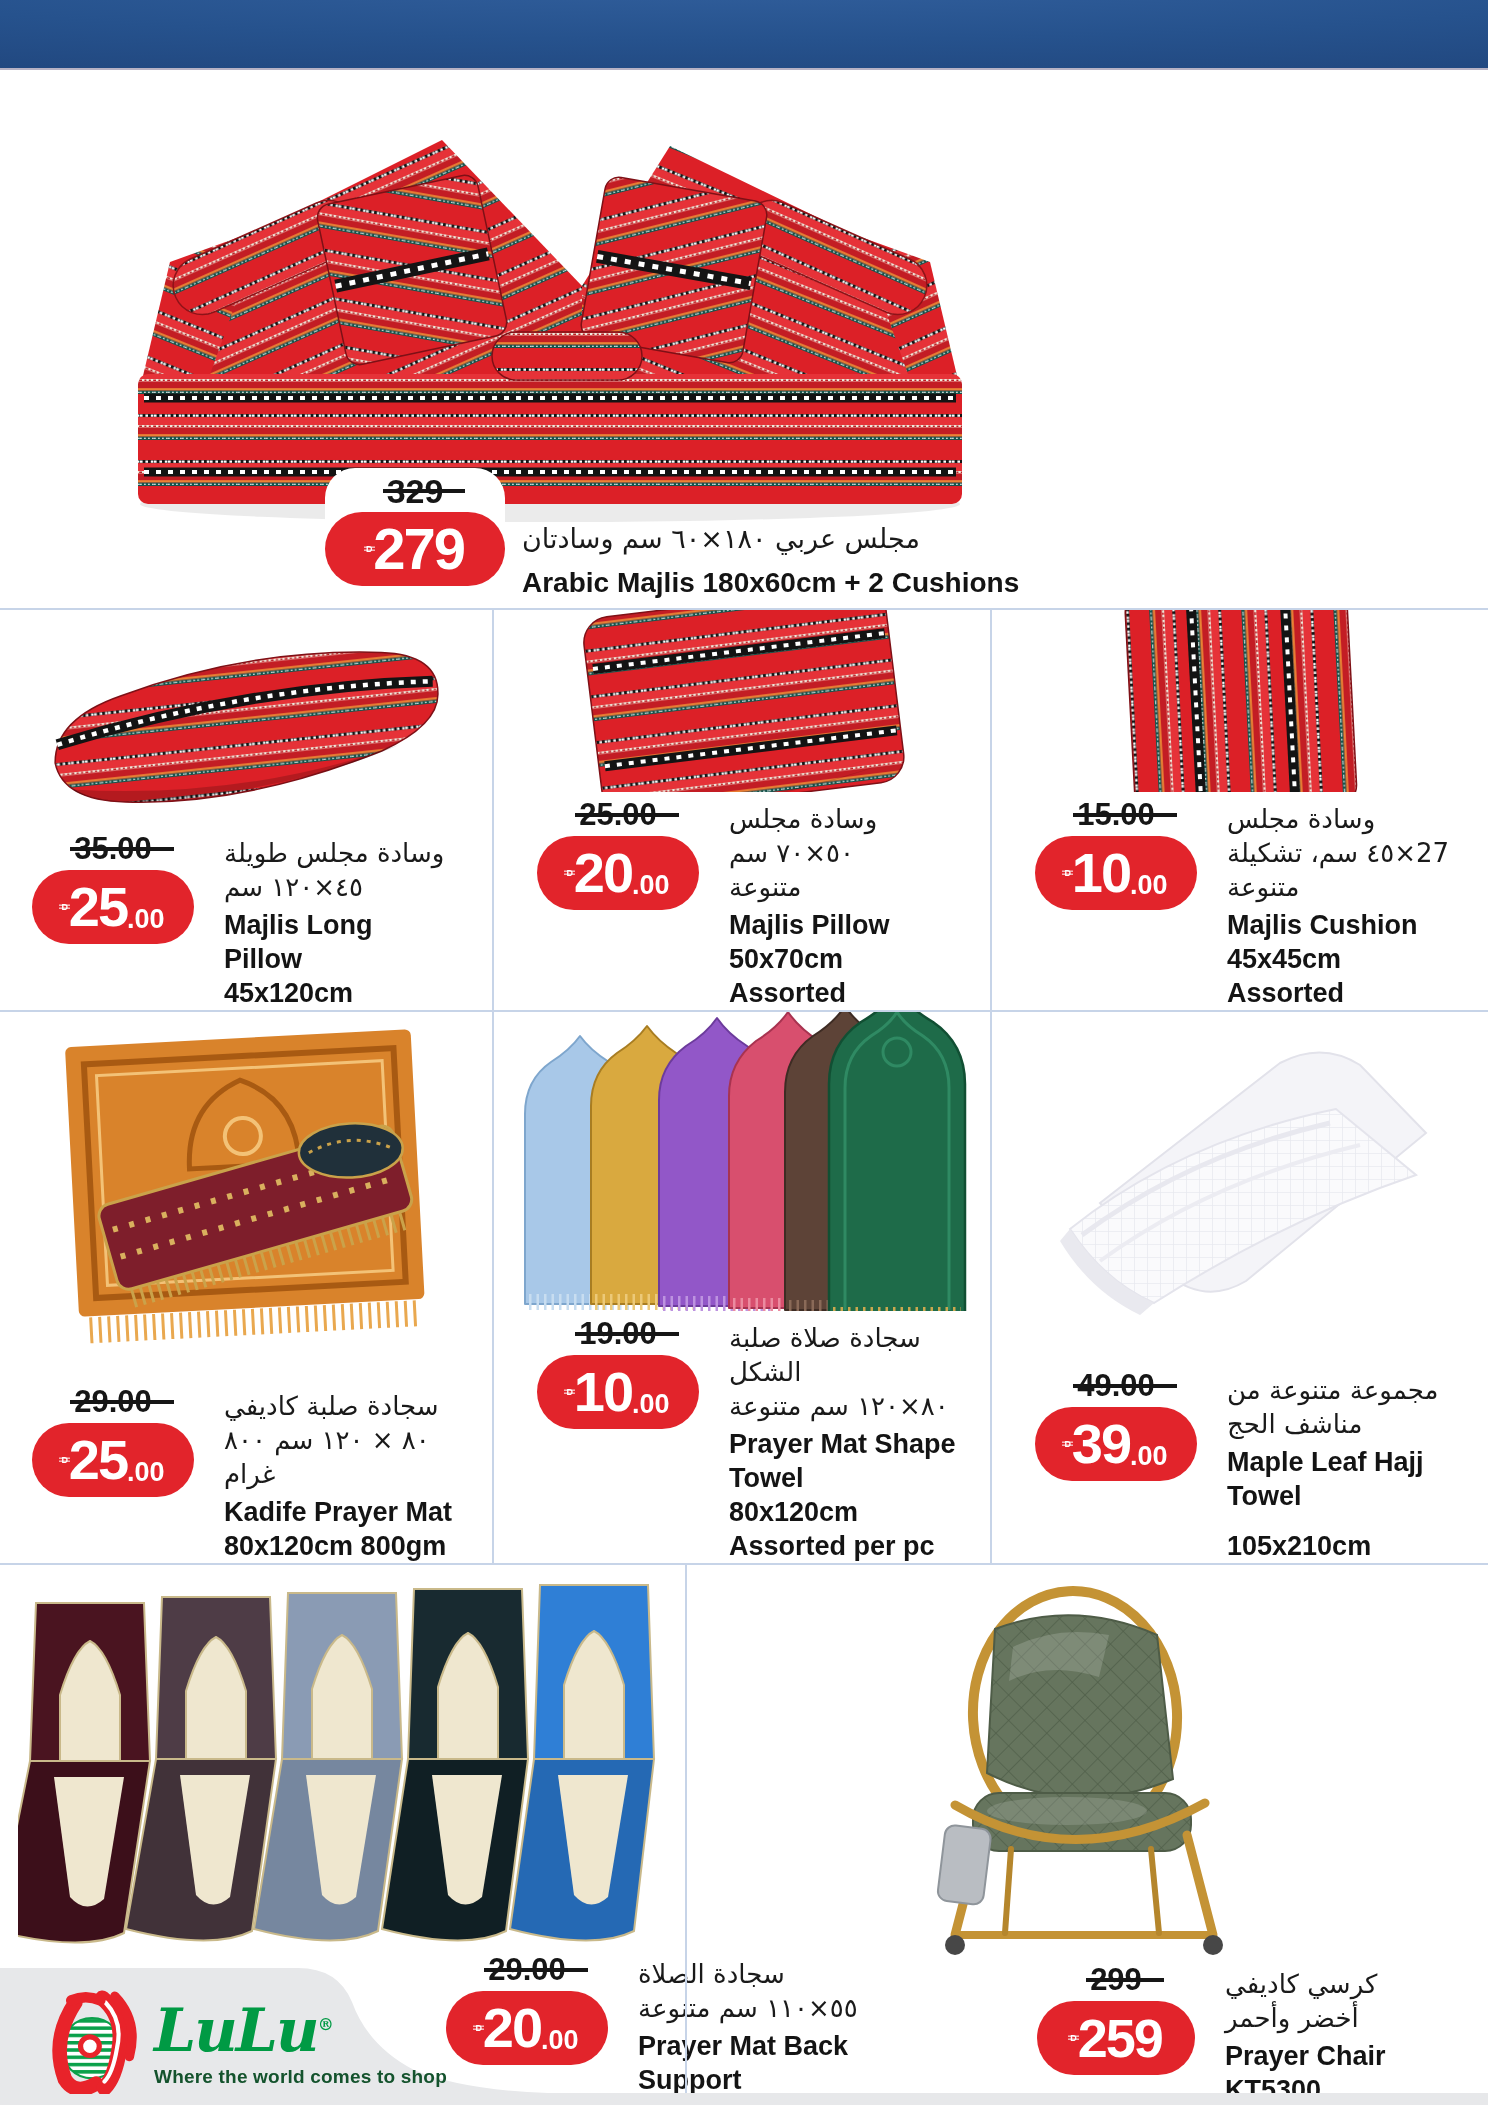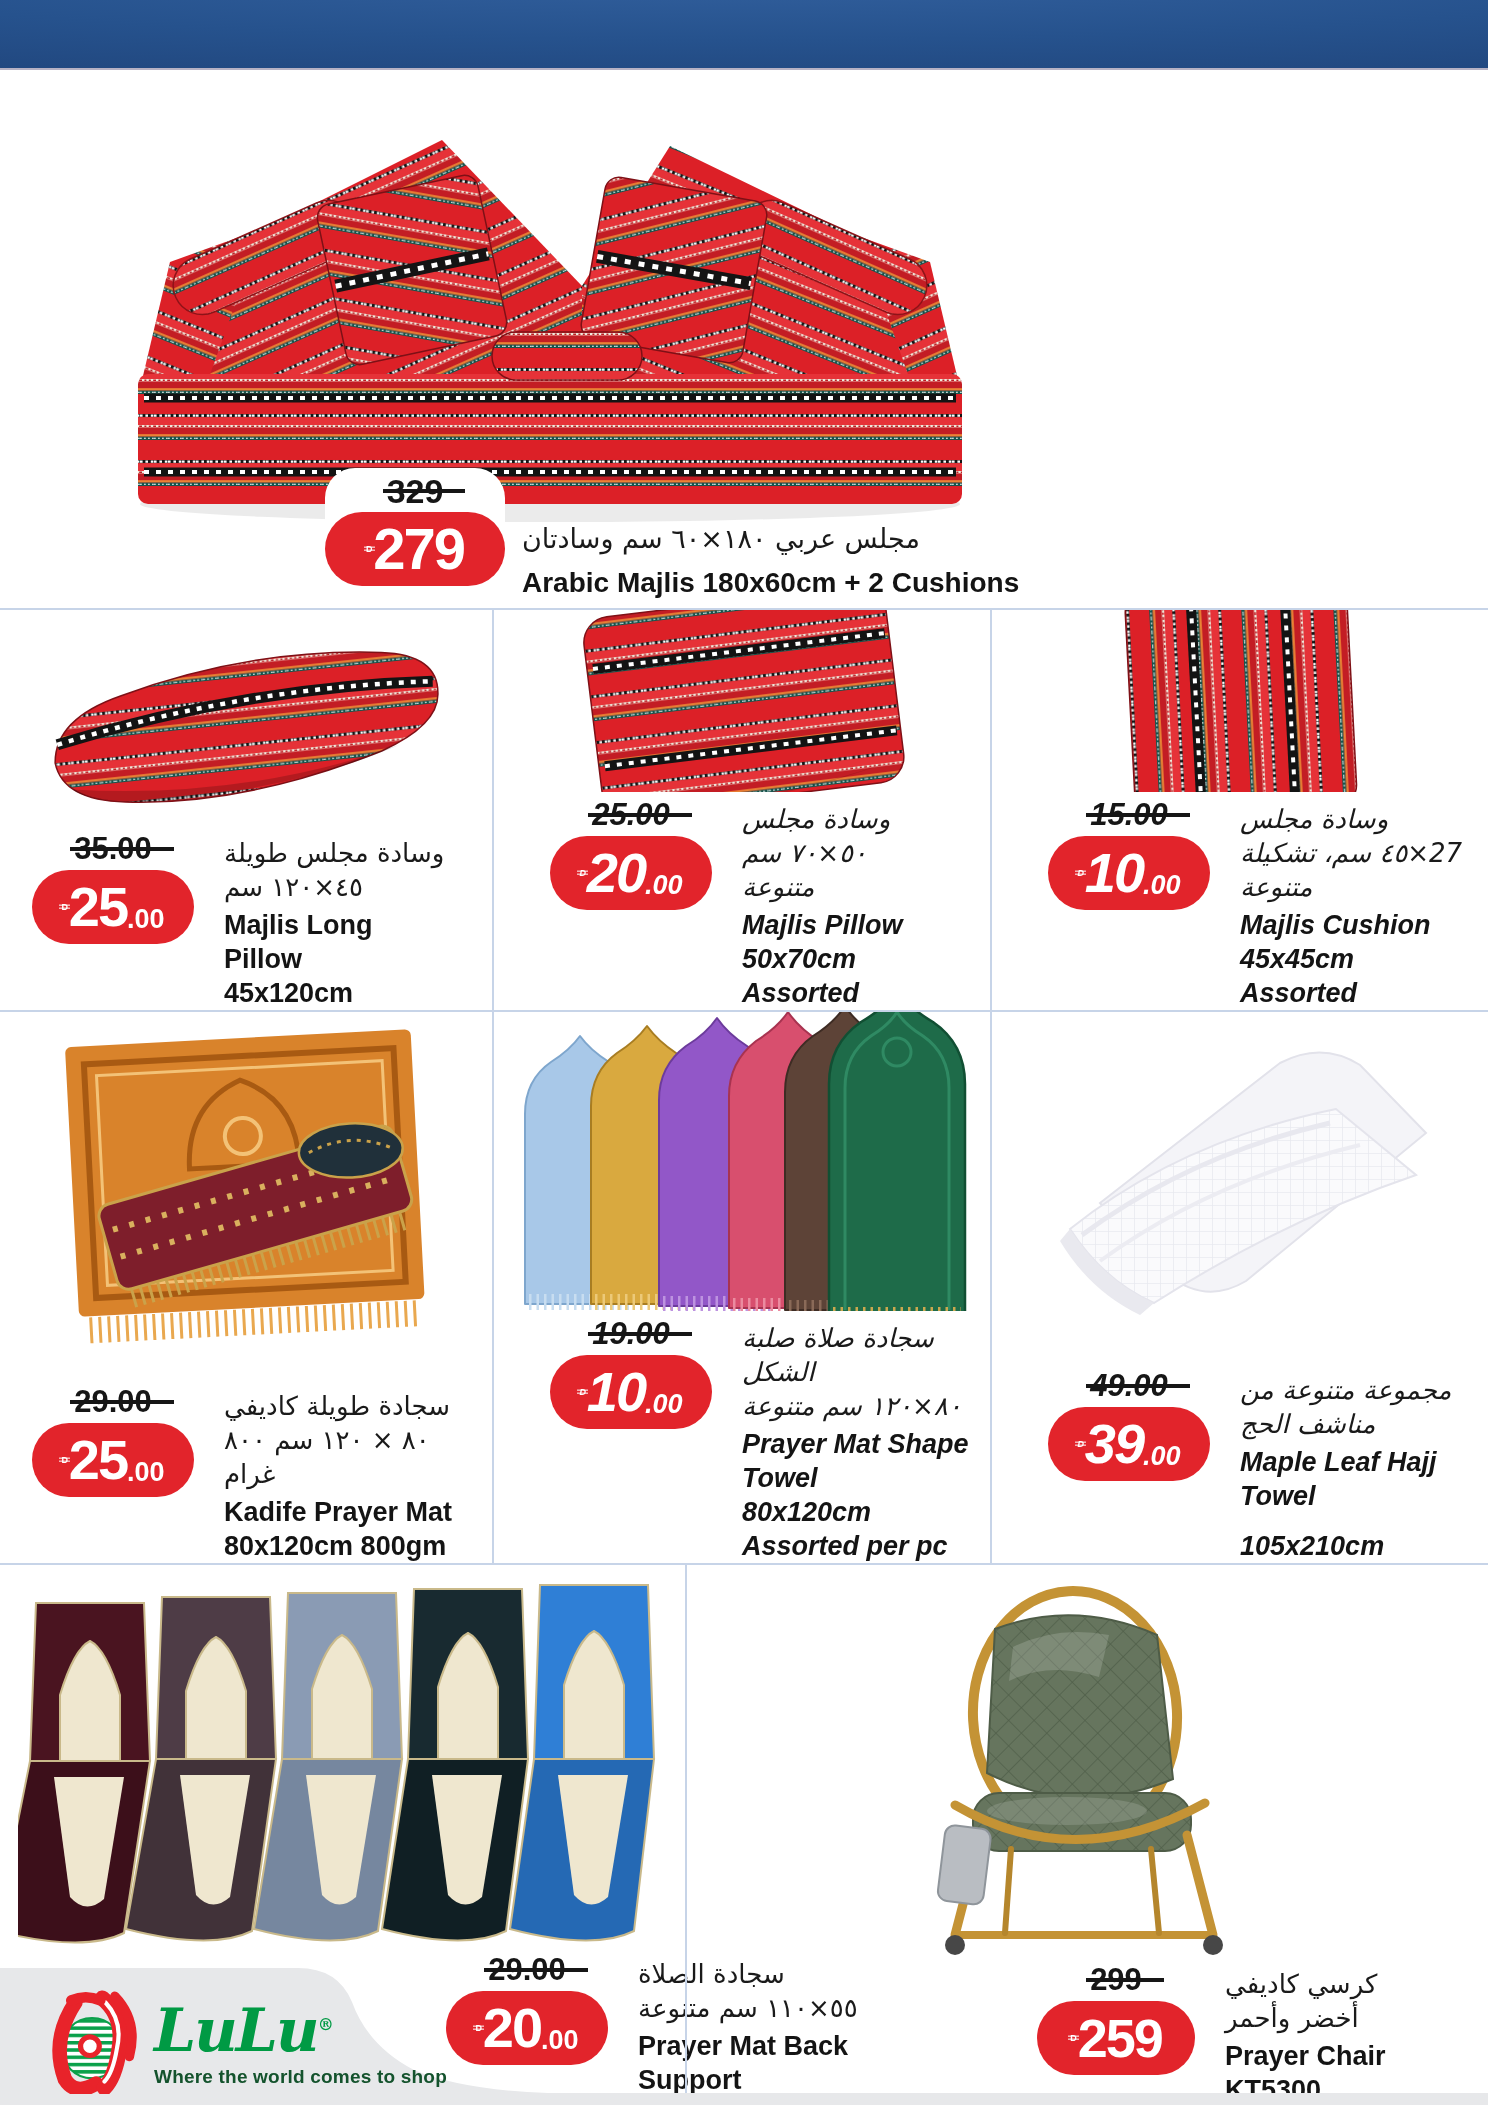--- a/index.html
+++ b/index.html
@@ -37,21 +37,21 @@
   
   .rowg{position:absolute;left:0;width:1488px;display:flex;border-top:2px solid #c7d4e8;background:#fff;}
   .row2{top:608px;height:402px;}
   .row3{top:1010px;height:553px;}
   .cell{position:relative;height:100%;display:flex;flex-direction:column;}
   .c1{width:492px;} .c2{width:498px;border-left:2px solid #c7d4e8;} .c3{width:498px;border-left:2px solid #c7d4e8;}
   .imgarea{display:flex;align-items:center;justify-content:center;overflow:hidden;}
   .row2 .imgarea{height:266px;}
   .row3 .imgarea{height:418px;}
   .pricerow{display:flex;align-items:flex-start;gap:30px;padding-left:32px;}
-  .c2 .pricerow,.c3 .pricerow{padding-left:56px;font-style:italic;}
+  .c2 .pricerow,.c3 .pricerow{padding-left:43px;}
   .pricerow .ptag{width:162px;flex:0 0 162px;}
   .pdesc{padding-top:10px;width:230px;}
   
   .row4{position:absolute;left:0;top:1563px;width:1488px;height:542px;border-top:2px solid #c7d4e8;background:#fff;}
   .r4left{position:absolute;left:0;top:0;width:685px;height:100%;}
   .r4right{position:absolute;left:685px;top:0;width:803px;height:100%;border-left:2px solid #c7d4e8;}
   .r4left .mats{position:absolute;left:18px;top:14px;}
   .r4left .pricerow{position:absolute;left:446px;top:382px;padding-left:0;width:560px;}
   .r4right .chair{position:absolute;left:118px;top:2px;}
   .r4right .pricerow{position:absolute;left:350px;top:392px;padding-left:0;width:430px;}
@@ -273,21 +273,21 @@
       <div class="pricerow">
         <div class="ptag">
           <span class="old">29.00</span>
           <div class="pill">
             <span class="dh">D</span>
             <span class="pv">25</span>
             <span class="pc">.00</span>
           </div>
         </div>
         <div class="pdesc">
-          <div class="ar">سجادة طويلة كاديفي</div>
+          <div class="ar">سجادة صلبة كاديفي</div>
           <div class="ar">٨٠ × ١٢٠ سم ٨٠٠ غرام</div>
           <div class="en">Kadife Prayer Mat</div>
           <div class="en" style="margin-top:0">80x120cm 800gm</div>
         </div>
       </div>
     </div>
 
     <div class="cell c2">
       <div class="imgarea">
         <svg width="470" height="360" viewBox="0 0 470 360">

